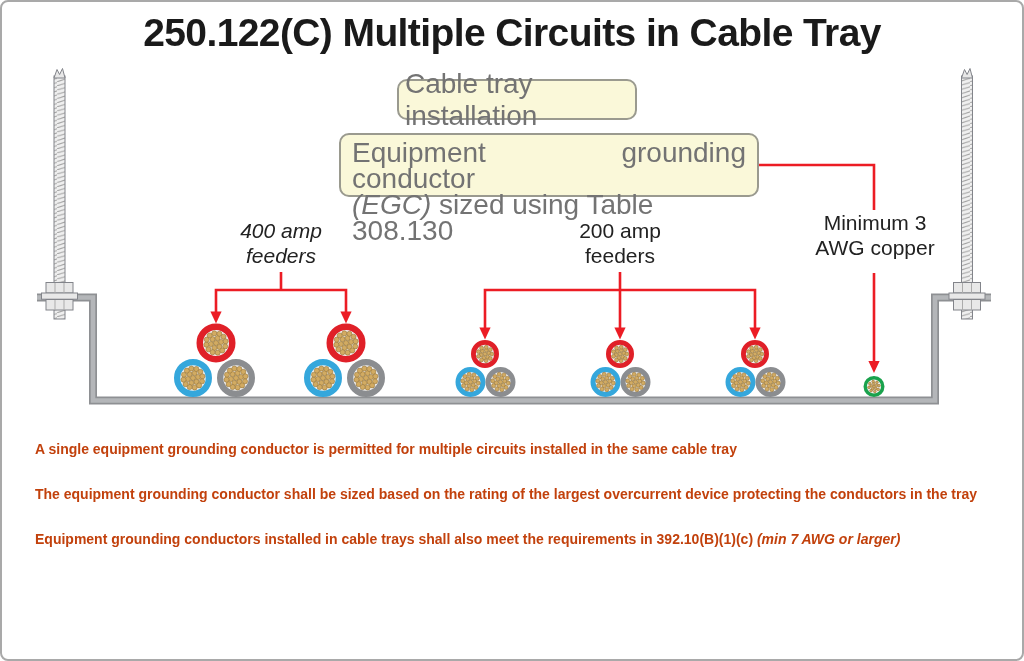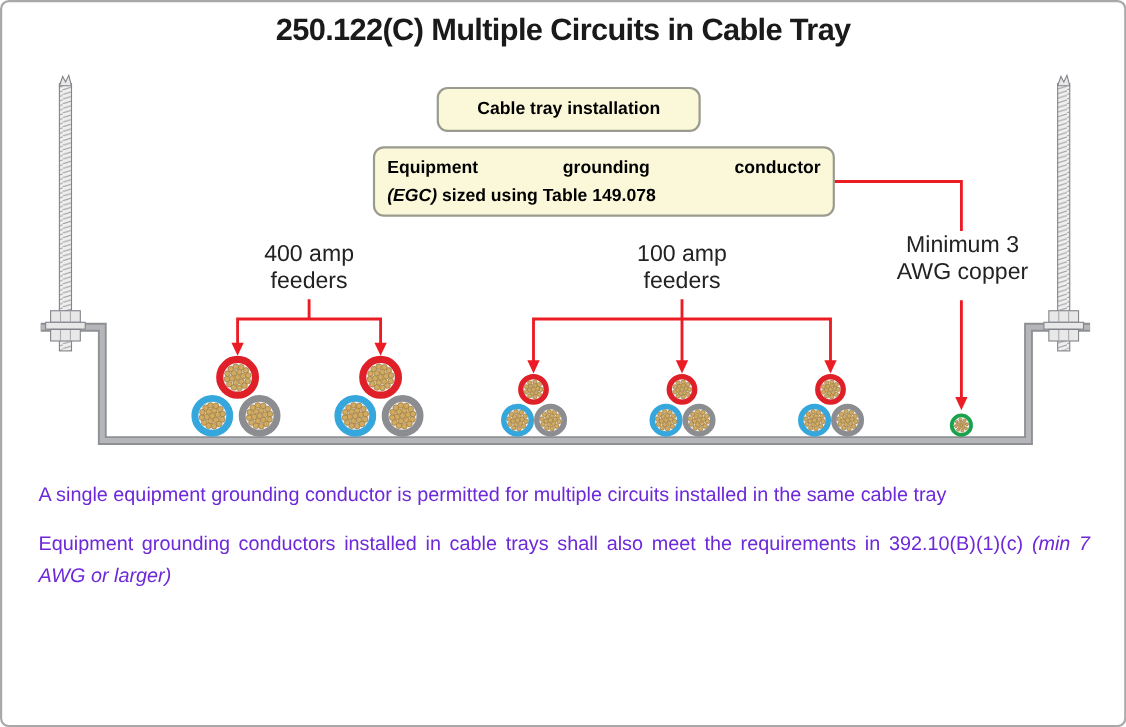--- a/index.html
+++ b/index.html
@@ -3,50 +3,50 @@
 <meta charset="utf-8">
 <style>
   html,body{margin:0;padding:0;background:#fff;}
   .page{
     position:relative;width:1024px;height:661px;box-sizing:border-box;
     background:#fff;border:2px solid var(--page_border,#aaa);border-radius:8px;
     overflow:hidden;font-family:"Liberation Sans",sans-serif;color:var(--text,#212121);
   }
   .title{
     position:absolute;top:9px;left:0;width:100%;margin:0;text-align:center;
-    font-size:28px;font-weight:bold;letter-spacing:-0.6px;color:#1a1a1a;
+    font-size:39px;font-weight:bold;letter-spacing:-0.6px;color:#1a1a1a;
   }
   svg.diagram{position:absolute;top:0;left:0;}
   .red-line{stroke:var(--arrow_red,#ec1c24);stroke-width:2.6;fill:none;}
   .tray-outer{stroke:var(--tray_edge,#8e9093);stroke-width:8;fill:none;stroke-linejoin:miter;}
   .tray-inner{stroke:var(--tray_fill,#b4b6b9);stroke-width:4.6;fill:none;stroke-linejoin:miter;}
   .hw-fill{fill:var(--hardware_fill,#e6e6e6);stroke:var(--hardware_edge,#82848a);stroke-width:1;}
   .rod{fill:url(#thr);stroke:var(--hardware_edge,#82848a);stroke-width:1;}
   .hw-line{stroke:#ababab;stroke-width:1;fill:none;}
   .callout{
     position:absolute;box-sizing:border-box;background:var(--callout_bg,#faf8d9);
     border:2px solid var(--callout_border,#9a9a8f);border-radius:10px;
-    font-size:16px;color:#000000;font-weight:bold;
+    font-size:28px;color:#737373;
   }
   .callout-1{
     left:395px;top:77px;width:240px;height:41px;
     display:flex;align-items:center;justify-content:center;padding:0 6px;
   }
   .callout-2{left:337px;top:131px;width:420px;height:64px;padding:5px 11px;line-height:26px;}
   .callout-2 .just{text-align:justify;text-align-last:justify;}
   .it{font-style:italic;}
   .feeder-label{
     position:absolute;text-align:center;font-size:21px;line-height:25px;
     white-space:pre-line;color:#222;
   }
-  .l400{left:189px;top:216px;width:180px;}
+  .l400{left:189px;top:216px;width:180px;font-style:italic;}
   .l200{left:528px;top:216px;width:180px;}
   .lmin{left:787px;top:208px;width:172px;}
   .notes{position:absolute;left:33px;right:31px;top:433px;}
-  .notes p{margin:0 0 16px 0;font-size:18px;line-height:29px;text-align:justify;color:#6d28d9;}
+  .notes p{margin:0 0 16px 0;font-size:14px;line-height:29px;text-align:justify;color:#c2410c;font-weight:bold;}
 </style>
 </head>
 <body>
 
 <div class="page">
 
   <h1 class="title">250.122(C) Multiple Circuits in Cable Tray</h1>
 
   <svg class="diagram" width="1024" height="661" viewBox="0 0 1024 661">
     <defs>
@@ -432,28 +432,29 @@
         <polygon points="618,337.5 612.4,325.5 623.6,325.5" fill="#ec1c24"></polygon>
         <polygon points="753,337.5 747.4,325.5 758.6,325.5" fill="#ec1c24"></polygon>
         <polygon points="872,371 866.4,359 877.6,359" fill="#ec1c24"></polygon>
       </g>
   </svg>
 
   <div class="callout callout-1">Cable tray installation</div>
 
   <div class="callout callout-2">
     <div class="just">Equipment grounding conductor</div>
-    <div><span class="it">(EGC)</span><span> sized using Table 149.078</span></div>
+    <div><span class="it">(EGC)</span><span> sized using Table 308.130</span></div>
   </div>
 
   <div class="feeder-label l400">400 amp
 feeders</div>
-  <div class="feeder-label l200">100 amp
+  <div class="feeder-label l200">200 amp
 feeders</div>
   <div class="feeder-label lmin">Minimum 3
 AWG copper</div>
 
   <div class="notes">
     <p><span>A single equipment grounding conductor is permitted for multiple circuits installed in the same cable tray</span><span class="it"></span></p>
+    <p><span>The equipment grounding conductor shall be sized based on the rating of the largest overcurrent device protecting the conductors in the tray</span><span class="it"></span></p>
     <p><span>Equipment grounding conductors installed in cable trays shall also meet the requirements in 392.10(B)(1)(c) </span><span class="it">(min 7 AWG or larger)</span></p>
   </div>
 
 </div>
 
 </body></html>

